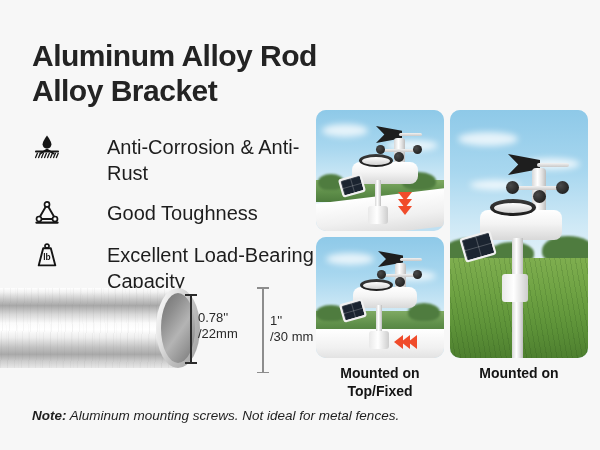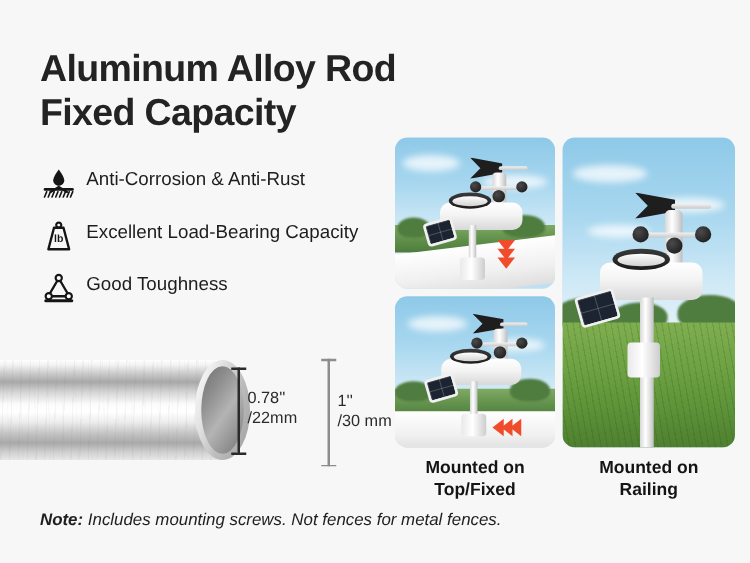--- a/index.html
+++ b/index.html
@@ -51,25 +51,26 @@
   .feature .ic {
     width: 34px;
     height: 30px;
     flex: 0 0 34px;
     display: flex;
     align-items: center;
     justify-content: center;
     margin-top: 1px;
   }
   .feature .ftext {
-    font-size: 15px;
+    font-size: 20px;
     line-height: 1.3;
     color: #1d1d1d;
     padding-left: 5px;
     padding-top: 3px;
+    margin-left: 38px;
   }
 
   
   .rod-wrap {
     position: absolute;
     left: -4px;
     top: 288px;
     width: 212px;
     height: 80px;
   }
@@ -309,61 +310,61 @@
   .cap-left  { left: 316px; top: 364px; width: 128px; }
   .cap-right { left: 450px; top: 364px; width: 138px; }
 </style>
 </head>
 <body>
 
 <div class="canvas">
 
   <div class="title">
     <span>Aluminum Alloy Rod</span>
-    <span class="l2">Fixed Capacity</span>
+    <span class="l2">Alloy Bracket</span>
   </div>
 
   <div class="features">
 
     <div class="feature">
       <span class="ic">
         <svg width="28" height="26" viewBox="0 0 28 26">
           <path d="M14 1.5 C14 1.5 9.6 7.2 9.6 10.2 C9.6 12.7 11.6 14.6 14 14.6 C16.4 14.6 18.4 12.7 18.4 10.2 C18.4 7.2 14 1.5 14 1.5 Z" fill="#151515"></path>
           <path d="M3 17.5 L25 17.5" stroke="#151515" stroke-width="2.1" stroke-linecap="round"></path>
           <path d="M14 15.6 L7.4 19.6 M14 15.6 L20.6 19.6" stroke="#151515" stroke-width="1.7" stroke-linecap="round"></path>
           <path d="M4.4 19.3 L2.6 23.6 M7.4 19.3 L5.6 23.6 M10.4 19.3 L8.6 23.6 M13.4 19.3 L11.6 23.6 M16.4 19.3 L14.6 23.6 M19.4 19.3 L17.6 23.6 M22.4 19.3 L20.6 23.6 M25.2 19.3 L23.4 23.6" stroke="#151515" stroke-width="1.3" stroke-linecap="round"></path>
         </svg>
       </span>
       <span class="ftext">Anti-Corrosion &amp; Anti-Rust</span>
-    </div>
-
-    <div class="feature">
-      <span class="ic">
-        <svg width="28" height="28" viewBox="0 0 28 28">
-          <path d="M14 2.2 C12.3 2.2 11.1 3.5 11.1 5.0 C11.1 5.8 11.4 6.4 11.9 6.9 L16.1 6.9 C16.6 6.4 16.9 5.8 16.9 5.0 C16.9 3.5 15.7 2.2 14 2.2 Z M14 3.9 C14.7 3.9 15.2 4.4 15.2 5.0 C15.2 5.7 14.7 6.2 14 6.2 C13.3 6.2 12.8 5.7 12.8 5.0 C12.8 4.4 13.3 3.9 14 3.9 Z" fill="#151515"></path>
-          <path d="M10.2 7.2 L17.8 7.2 L22.3 24.4 L5.7 24.4 Z" fill="none" stroke="#151515" stroke-width="1.9" stroke-linejoin="round"></path>
-          <text x="14" y="18.6" text-anchor="middle" font-family="Liberation Sans, sans-serif" font-size="8.4" font-weight="bold" fill="#151515">lb</text>
-        </svg>
-      </span>
-      <span class="ftext">Excellent Load-Bearing Capacity</span>
     </div>
 
     <div class="feature">
       <span class="ic">
         <svg width="28" height="26" viewBox="0 0 28 26">
           <path d="M14 4.6 L5.6 19 L22.4 19 Z" fill="none" stroke="#151515" stroke-width="1.9" stroke-linejoin="round"></path>
           <circle cx="14" cy="4.4" r="2.5" fill="#ffffff" stroke="#151515" stroke-width="1.7"></circle>
           <circle cx="6" cy="19" r="2.5" fill="#ffffff" stroke="#151515" stroke-width="1.7"></circle>
           <circle cx="22" cy="19" r="2.5" fill="#ffffff" stroke="#151515" stroke-width="1.7"></circle>
           <rect x="2.4" y="21.4" width="23.2" height="2.4" rx="1.2" fill="#151515"></rect>
         </svg>
       </span>
       <span class="ftext">Good Toughness</span>
     </div>
 
+    <div class="feature">
+      <span class="ic">
+        <svg width="28" height="28" viewBox="0 0 28 28">
+          <path d="M14 2.2 C12.3 2.2 11.1 3.5 11.1 5.0 C11.1 5.8 11.4 6.4 11.9 6.9 L16.1 6.9 C16.6 6.4 16.9 5.8 16.9 5.0 C16.9 3.5 15.7 2.2 14 2.2 Z M14 3.9 C14.7 3.9 15.2 4.4 15.2 5.0 C15.2 5.7 14.7 6.2 14 6.2 C13.3 6.2 12.8 5.7 12.8 5.0 C12.8 4.4 13.3 3.9 14 3.9 Z" fill="#151515"></path>
+          <path d="M10.2 7.2 L17.8 7.2 L22.3 24.4 L5.7 24.4 Z" fill="none" stroke="#151515" stroke-width="1.9" stroke-linejoin="round"></path>
+          <text x="14" y="18.6" text-anchor="middle" font-family="Liberation Sans, sans-serif" font-size="8.4" font-weight="bold" fill="#151515">lb</text>
+        </svg>
+      </span>
+      <span class="ftext">Excellent Load-Bearing Capacity</span>
+    </div>
+
   </div>
 
   <div class="rod-wrap">
     <div class="rod-body"></div>
     <div class="rod-speck"></div>
     <div class="rod-cap"></div>
     <div class="rod-bore"></div>
   </div>
 
   <div class="dim-line dim-inner-line">
@@ -379,21 +380,21 @@
     <div class="dim-cap light" style="top:0;"></div>
     <div class="dim-cap light" style="bottom:0;"></div>
   </div>
   <div class="dim dim-outer-label">
     <div>1''</div>
     <div>/30 mm</div>
   </div>
 
   <div class="note">
     <b>Note:</b>
-    <span>Includes mounting screws. Not fences for metal fences.</span>
+    <span>Aluminum mounting screws. Not ideal for metal fences.</span>
   </div>
 
   <div class="photos">
 
     <div class="panel p-top">
       <div class="sky" style="height:78%;"></div>
       <div class="cloud" style="left:6px;  top:14px; width:46px; height:13px;"></div>
       <div class="cloud" style="left:70px; top:30px; width:52px; height:11px;"></div>
       <div class="hills" style="top:70px; height:22px;"></div>
       <div class="trees" style="left:2px;  top:64px; width:26px; height:16px;"></div>
@@ -491,16 +492,15 @@
     </div>
 
   </div>
 
   <div class="caption cap-left">
     <div>Mounted on</div>
     <div>Top/Fixed</div>
   </div>
   <div class="caption cap-right">
     <div>Mounted on</div>
-    <div>Railing</div>
   </div>
 
 </div>
 
 </body></html>

